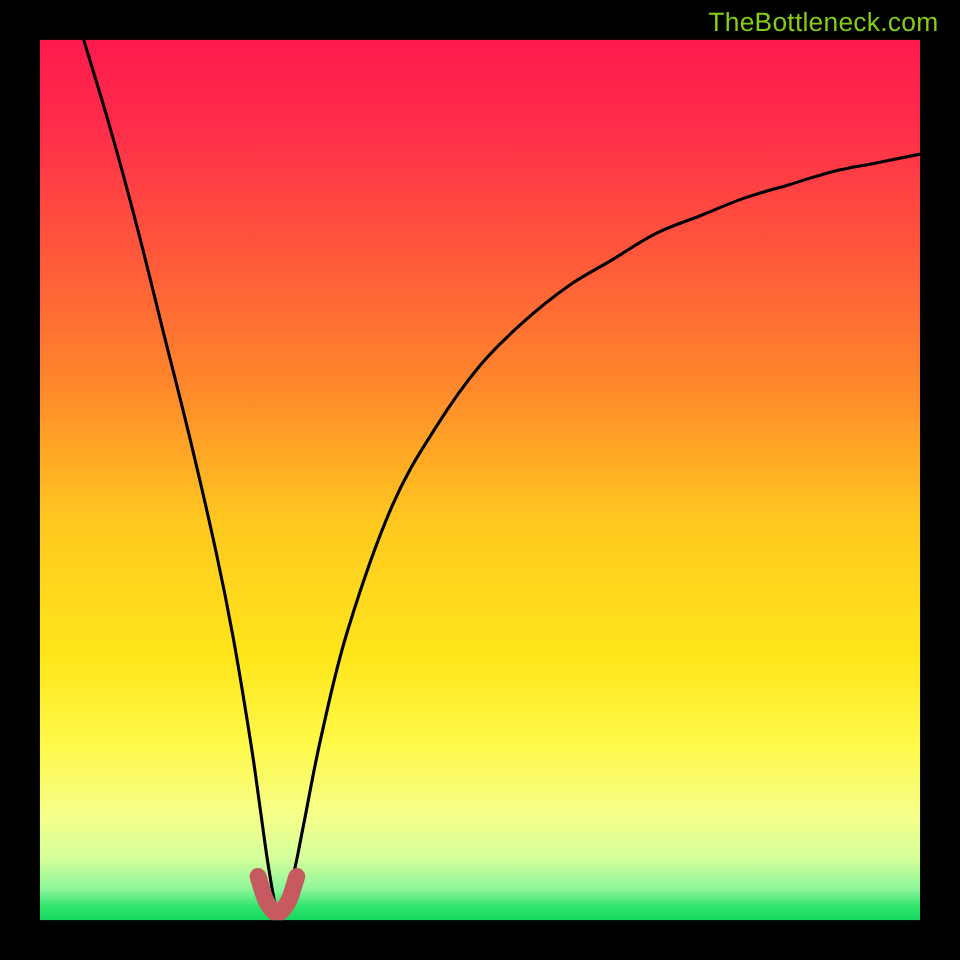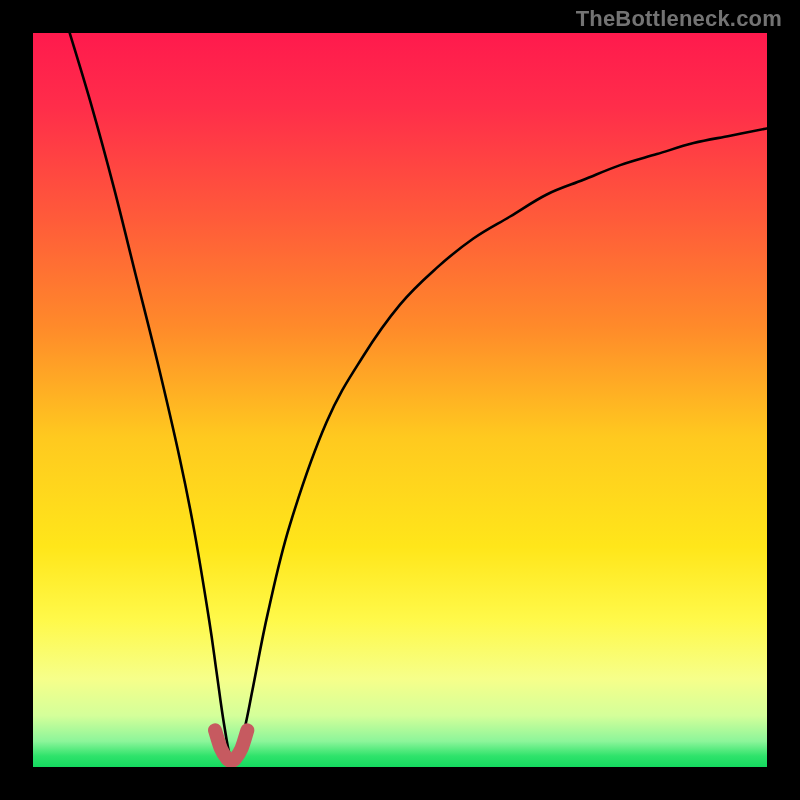--- a/index.html
+++ b/index.html
@@ -31,23 +31,23 @@
   .curve-svg {
     position: absolute;
     inset: 0;
     width: 100%;
     height: 100%;
   }
   .watermark {
     position: absolute;
     top: 6px;
     right: 18px;
-    color: #737373;
+    color: #84cc16;
     font-size: 22px;
-    font-weight: 700;
+    font-weight: 400;
     letter-spacing: 0.2px;
   }
 </style>
 </head>
 <body>
 
 <div class="frame">
   <div class="plot">
     <svg class="gradient" viewBox="0 0 734 734" preserveAspectRatio="none">
       <defs>

